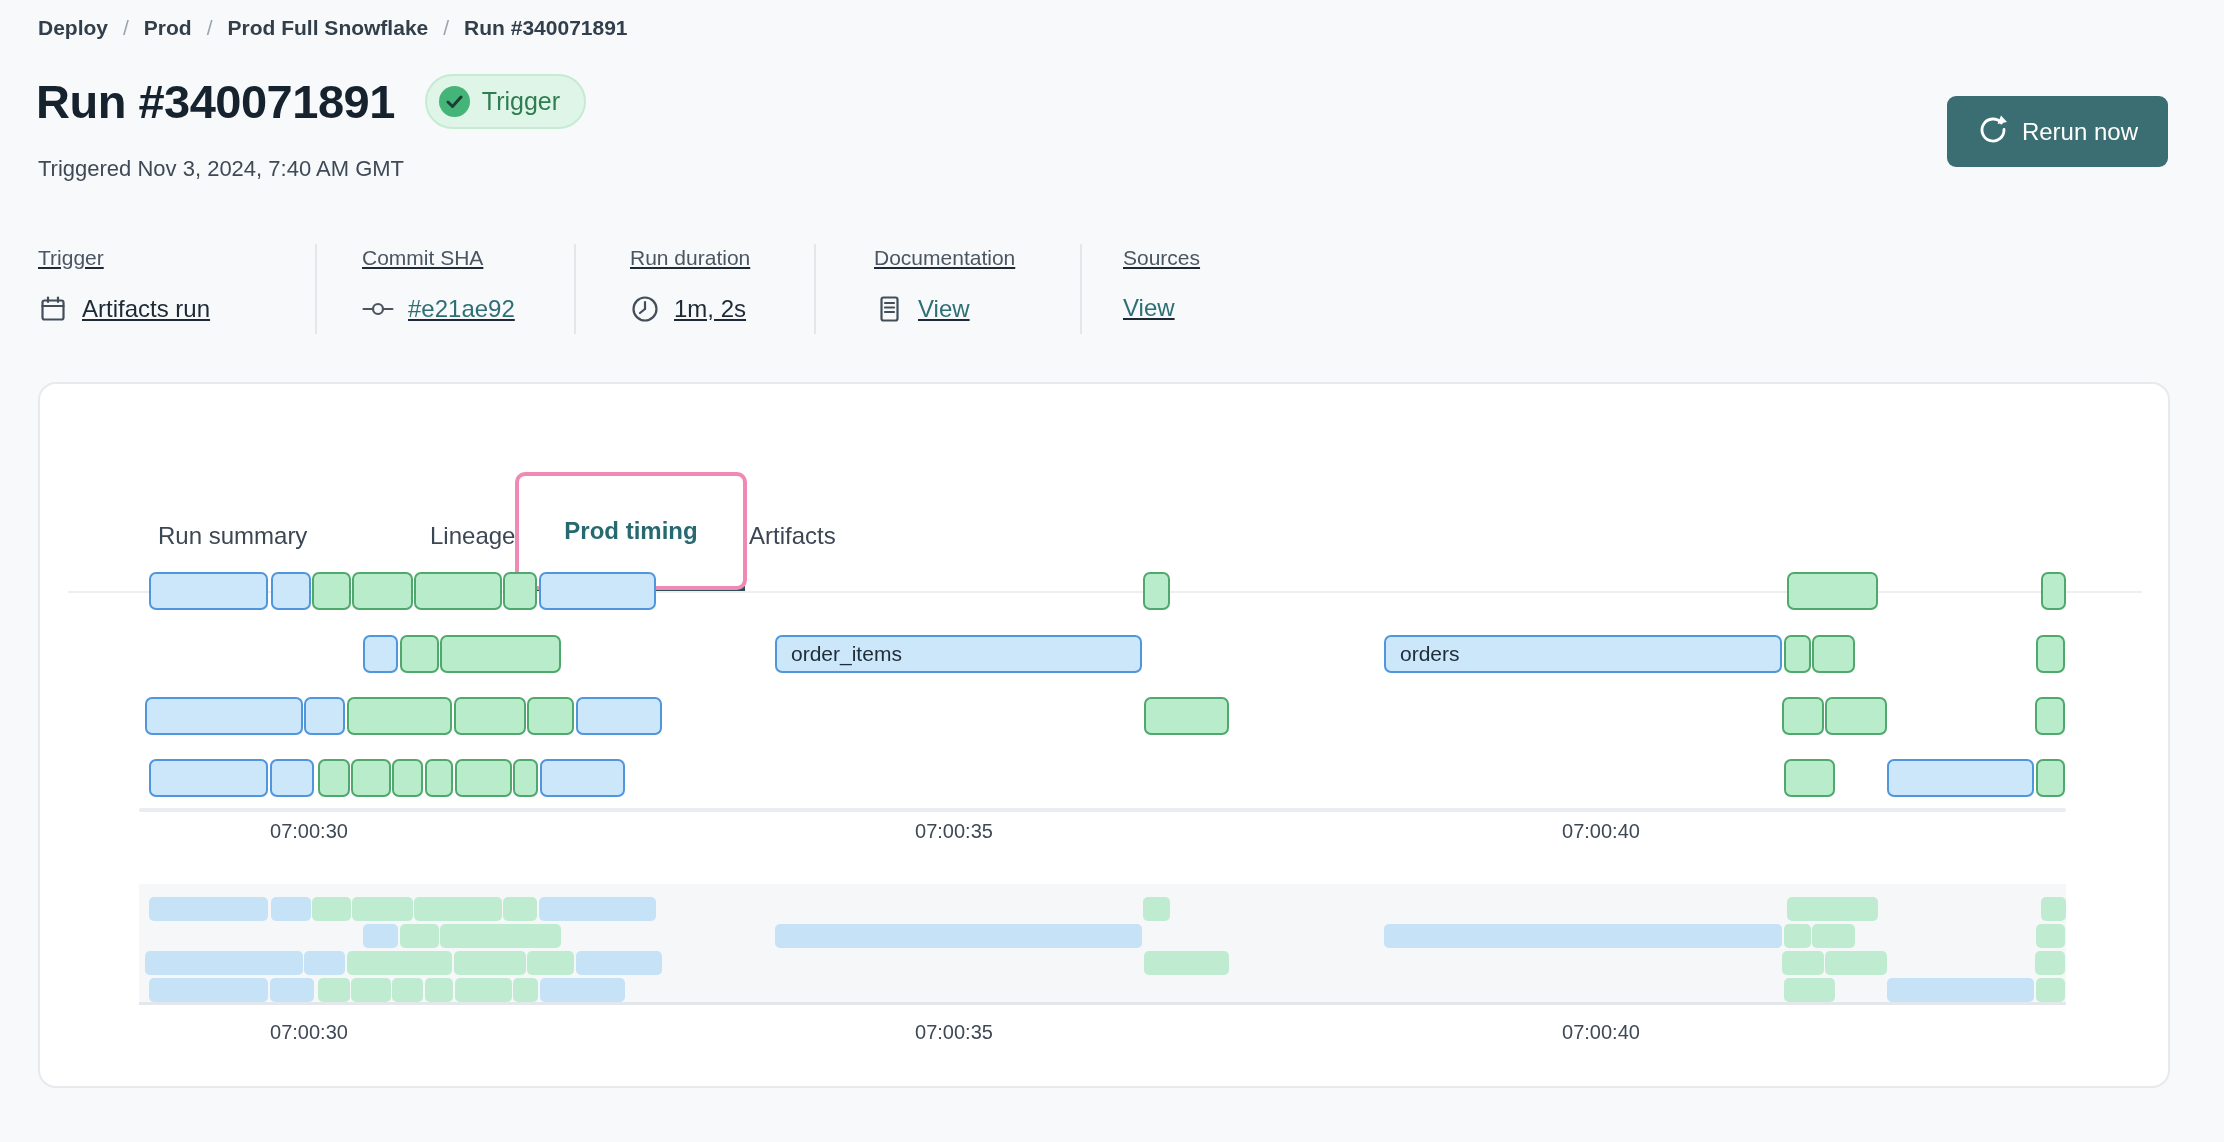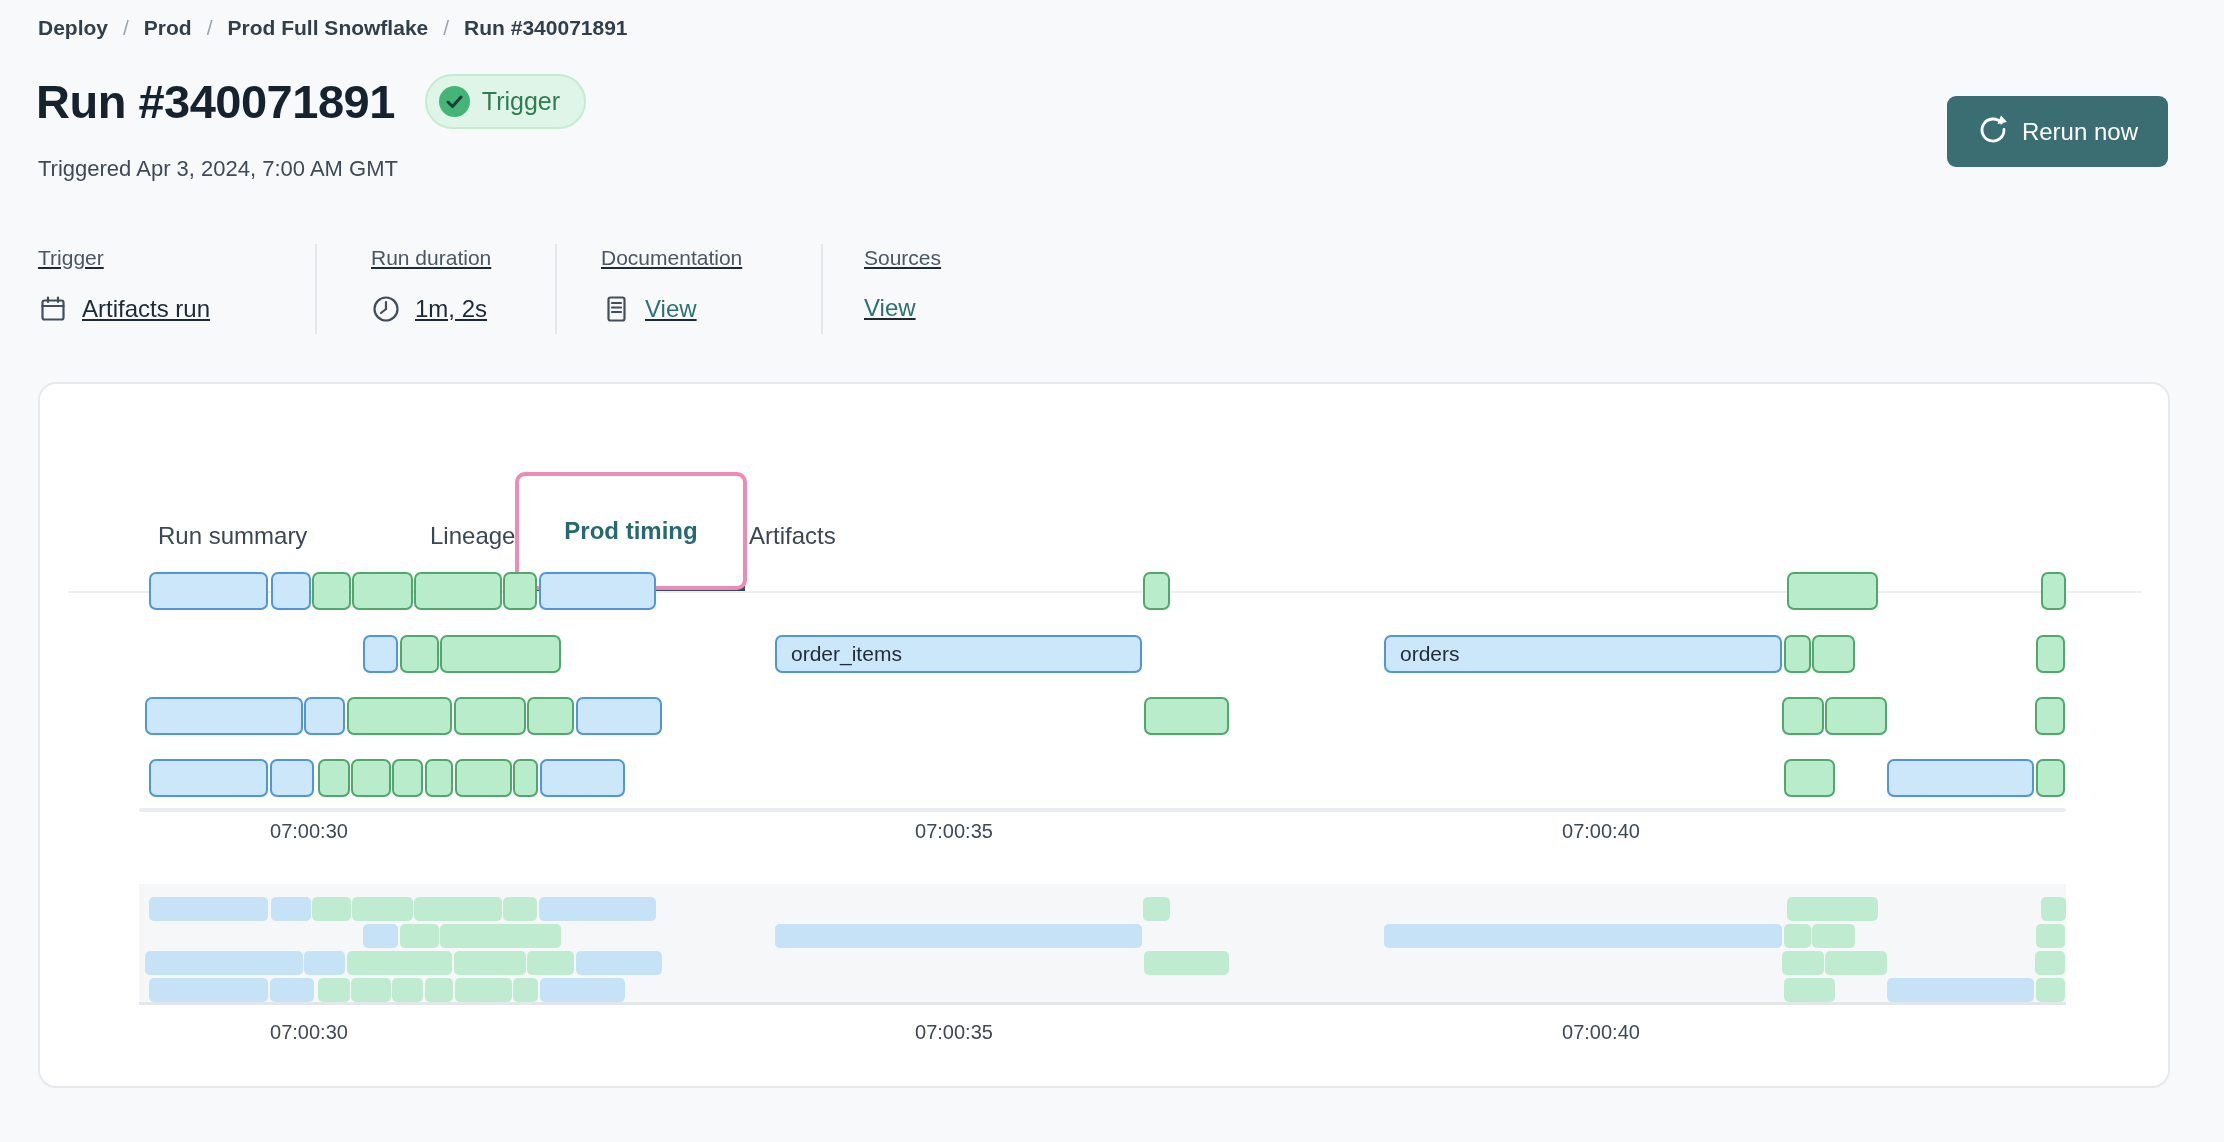--- a/index.html
+++ b/index.html
@@ -40,21 +40,21 @@
     background:#3a6e72; color:#ffffff; font-size:24px;
     font-family:"Liberation Sans", sans-serif;
     display:flex; align-items:center; gap:15px; cursor:pointer;
   }
   
   .meta { position:absolute; left:38px; top:244px; display:flex; }
   .meta-col { min-height:90px; padding-top:2px;text-decoration:underline; }
   .meta-col.c1 { width:277px; }
   .meta-col.c2 { width:259px; padding-left:45px; }
   .meta-col.c3 { width:240px; padding-left:54px; }
-  .meta-col.c4 { width:266px; padding-left:44px; }
+  .meta-col.c4 { width:266px; padding-left:58px; }
   .meta-col.c5 { width:210px; padding-left:41px; }
   .meta-col + .meta-col { border-left:2px solid #e3e7ea; }
   .meta-label { font-size:21px; color:#4b5663; margin-bottom:24px; }
   .meta-value { font-size:24px; color:#1d2935; display:flex; align-items:center; gap:14px; }
   .meta-value.link { color:#2e6f75; cursor:pointer; }
   .meta-value svg { flex:0 0 auto; }
   
   .card {
     position:absolute; left:38px; top:382px; width:2132px; height:706px;
     background:#ffffff; border:2px solid #e7eaed; border-radius:18px;
@@ -110,21 +110,21 @@
   <h1 class="page-title">Run #340071891</h1>
   <div class="status-badge">
     <span class="dot">
       <svg width="17" height="14" viewBox="0 0 17 14">
           <polyline points="2,7 6.5,11.5 15,2" fill="none" stroke="#1e3d36" stroke-width="3" stroke-linecap="round" stroke-linejoin="round"></polyline>
         </svg>
     </span>
     <span class="txt">Trigger</span>
   </div>
 </div>
-<div class="triggered">Triggered Apr 3, 2024, 7:00 AM GMT</div>
+<div class="triggered">Triggered Nov 3, 2024, 7:40 AM GMT</div>
 
 <button class="rerun-btn">
   <span>
     <svg width="30" height="30" viewBox="0 0 30 30">
       <path d="M24.5 9 A11 11 0 1 0 27 15.5" fill="none" stroke="#ffffff" stroke-width="2.8" stroke-linecap="round"></path>
       <path d="M24 1.5 L30 8 L20.5 10 Z" fill="#ffffff"></path>
     </svg>
   </span>
   <span>Rerun now</span>
 </button>
@@ -133,20 +133,31 @@
   <div class="meta-col c1">
     <div class="meta-label">Trigger</div>
     <div class="meta-value">
       <svg width="30" height="30" viewBox="0 0 30 30" fill="none" stroke="#434e5a" stroke-width="2.2" stroke-linecap="round">
         <rect x="4.5" y="6.5" width="21" height="19" rx="2"></rect>
           <line x1="4.5" y1="12" x2="25.5" y2="12"></line>
           <line x1="10" y1="3.5" x2="10" y2="8"></line>
           <line x1="20" y1="3.5" x2="20" y2="8"></line>
       </svg>
       <span>Artifacts run</span>
+    </div>
+  </div>
+  <div class="meta-col c2">
+    <div class="meta-label">Commit SHA</div>
+    <div class="meta-value link">
+      <svg width="32" height="30" viewBox="0 0 32 30" fill="none" stroke="#4a545f" stroke-width="2.2" stroke-linecap="round">
+        <line x1="1.5" y1="15" x2="10" y2="15"></line>
+          <circle cx="16" cy="15" r="5"></circle>
+          <line x1="22" y1="15" x2="30.5" y2="15"></line>
+      </svg>
+      <span>#e21ae92</span>
     </div>
   </div>
   <div class="meta-col c3">
     <div class="meta-label">Run duration</div>
     <div class="meta-value">
       <svg width="30" height="30" viewBox="0 0 30 30" fill="none" stroke="#434e5a" stroke-width="2.2" stroke-linecap="round">
         <circle cx="15" cy="15" r="11.5"></circle>
           <line x1="15" y1="15" x2="15" y2="8"></line>
           <line x1="15" y1="15" x2="10" y2="19"></line>
       </svg>

